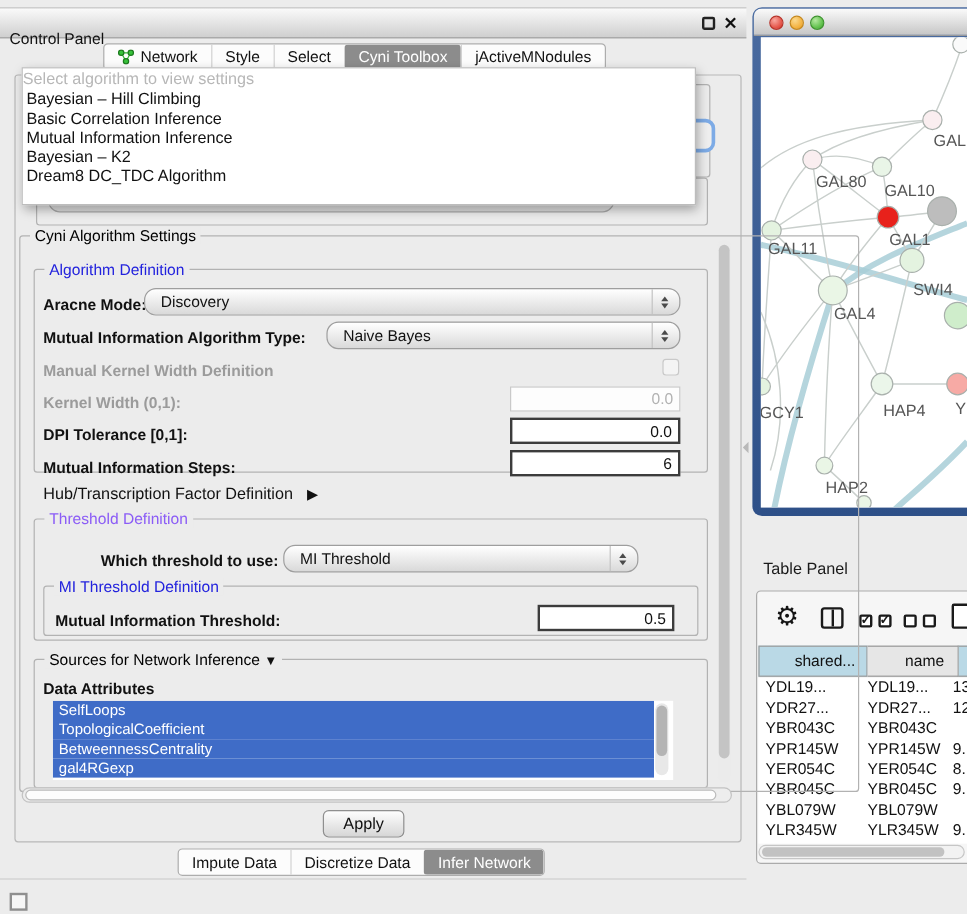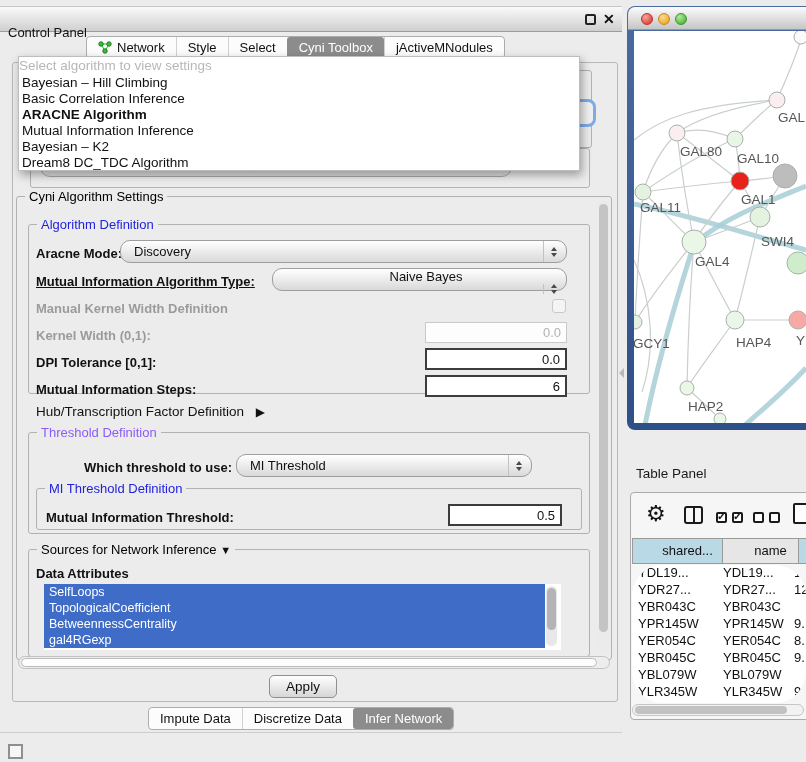--- a/index.html
+++ b/index.html
@@ -37,21 +37,21 @@
   #gb-table { left:30px; top:148px; width:560px; height:40px; z-index:1; }
 
   
   #algo-popup { position:absolute; left:18px; top:56px; width:562px; height:115px; background:#fff;
     border:1px solid #bdbdbd; box-shadow:2px 4px 9px rgba(0,0,0,.35); z-index:40; font-size:13.5px; }
   #algo-placeholder { text-align:left; color:#b7b7b7; height:18px; line-height:18px; }
   .dd-item { height:16px; line-height:16px; padding-left:3px; color:#111; white-space:nowrap; }
   .dd-item.bold { font-weight:bold; }
 
   
-  #gb-settings { left:16px; top:196px; width:596px; height:464px; z-index:2; }
+  #gb-settings { left:16px; top:196px; width:700px; height:464px; z-index:2; }
   #settings-vscroll { position:absolute; left:598px; top:200px; width:11px; height:452px; background:#ebebeb; border-radius:6px; z-index:3; }
   #settings-vthumb { position:absolute; left:1px; top:4px; width:9px; height:428px; background:#c4c4c4; border-radius:5px; }
   #gb-algodef { left:28px; top:224px; width:562px; height:170px; z-index:3; }
   #gb-algodef > .gtitle { color:#2222dd; }
   #gb-threshold { left:28px; top:432px; width:562px; height:102px; z-index:3; }
   #gb-threshold > .gtitle { color:#8b5cf6; }
   #gb-mithr { left:36px; top:488px; width:546px; height:42px; z-index:4; }
   #gb-mithr > .gtitle { color:#2222dd; }
   #gb-sources { left:28px; top:549px; width:562px; height:108px; z-index:3; }
 
@@ -121,21 +121,21 @@
   #tb-split { position:absolute; left:684px; top:506px; width:19px; height:18px; border:2px solid #1a1a1a; border-radius:3px; }
   #tb-split::after { content:""; position:absolute; left:6.5px; top:0; width:2px; height:14px; background:#1a1a1a; }
   .cb { position:absolute; width:11px; height:11px; border:2px solid #1a1a1a; border-radius:2px; top:512px; background:#fff; }
   .cb.checked::after { content:"✓"; position:absolute; top:-4px; left:-1px; font-size:11px; font-weight:bold; color:#1a1a1a; }
   #tb-doc { position:absolute; left:793px; top:503px; width:16px; height:21px; border:2px solid #1a1a1a; border-radius:2px; background:#fff; }
   .th-cell { position:absolute; top:538px; height:26px; border:1px solid #9a9a9a; border-left:none;
     font-size:13px; text-align:center; line-height:24px; color:#111;padding-left:20px; }
   #th-1 { left:632px; width:91px; background:#bad9e6; border-left:1px solid #9a9a9a; }
   #th-2 { left:723px; width:76px; background:#e6e6e6; }
   #th-3 { left:799px; width:11px; background:#bad9e6; }
-  #tp-rows { position:absolute; left:632px; top:565px; width:174px; height:138px; overflow:hidden; background:#fff; font-size:13px;border-radius:31px; }
+  #tp-rows { position:absolute; left:632px; top:565px; width:174px; height:138px; overflow:hidden; background:#fff; font-size:13px; }
   .trow { position:relative; height:17px; }
   .trow span { position:absolute; top:0; white-space:nowrap; color:#111; }
   .tc1 { left:6px; } .tc2 { left:91px; } .tc3 { left:162px; }
   #tp-hscroll { position:absolute; left:632px; top:704px; width:172px; height:12px; background:#f2f2f2;
     border:1px solid #c6c6c6; border-radius:6px; }
   #tp-hthumb { position:absolute; left:2px; top:1px; width:152px; height:8px; background:#c2c2c2; border-radius:4px; }
 
   .net-tab-icon { width:14px; height:13px; }
 </style>
 </head>
@@ -180,21 +180,20 @@
 
   <div class="gbox" id="gb-inference"></div>
   <div id="combo-focus"></div>
   <div class="gbox" id="gb-table"></div>
   <div id="combo-stub"></div>
 
   <div id="algo-popup">
     <div id="algo-placeholder">Select algorithm to view settings</div>
     <div class="dd-item">Bayesian – Hill Climbing</div>
     <div class="dd-item">Basic Correlation Inference</div>
-    <div class="dd-item bold">ARACNE Algorithm</div>
     <div class="dd-item">Mutual Information Inference</div>
     <div class="dd-item">Bayesian – K2</div>
     <div class="dd-item">Dream8 DC_TDC Algorithm</div>
   </div>
 
   <div class="gbox" id="gb-settings">
     <span class="gtitle">Cyni Algorithm Settings</span>
   </div>
   <div id="settings-vscroll">
     <div id="settings-vthumb"></div>
@@ -204,22 +203,22 @@
     <span class="gtitle">Algorithm Definition</span>
   </div>
   <span class="lbl" style="left:36px; top:246px;">Aracne Mode:</span>
   <div class="combo" style="left:120px; top:240px; width:447px;">
     <span>Discovery</span>
     <span class="stepper">
         <span class="tri-up"></span>
         <span class="tri-down"></span>
       </span>
   </div>
-  <span class="lbl" style="left:36px; top:274px;text-decoration:underline;">Mutual Information Algorithm Type:</span>
-  <div class="combo" style="left:272px; top:268px; width:295px;flex-direction:column;">
+  <span class="lbl" style="left:36px; top:274px;">Mutual Information Algorithm Type:</span>
+  <div class="combo" style="left:272px; top:268px; width:295px;">
     <span>Naive Bayes</span>
     <span class="stepper">
         <span class="tri-up"></span>
         <span class="tri-down"></span>
       </span>
   </div>
   <span class="lbl dim" style="left:36px; top:301px;">Manual Kernel Width Definition</span>
   <div id="manual-cb"></div>
   <span class="lbl dim" style="left:36px; top:328px;">Kernel Width (0,1):</span>
   <input class="field disabled" style="left: 425px; top: 322px; width: 142px;" readonly="" value="0.0">

